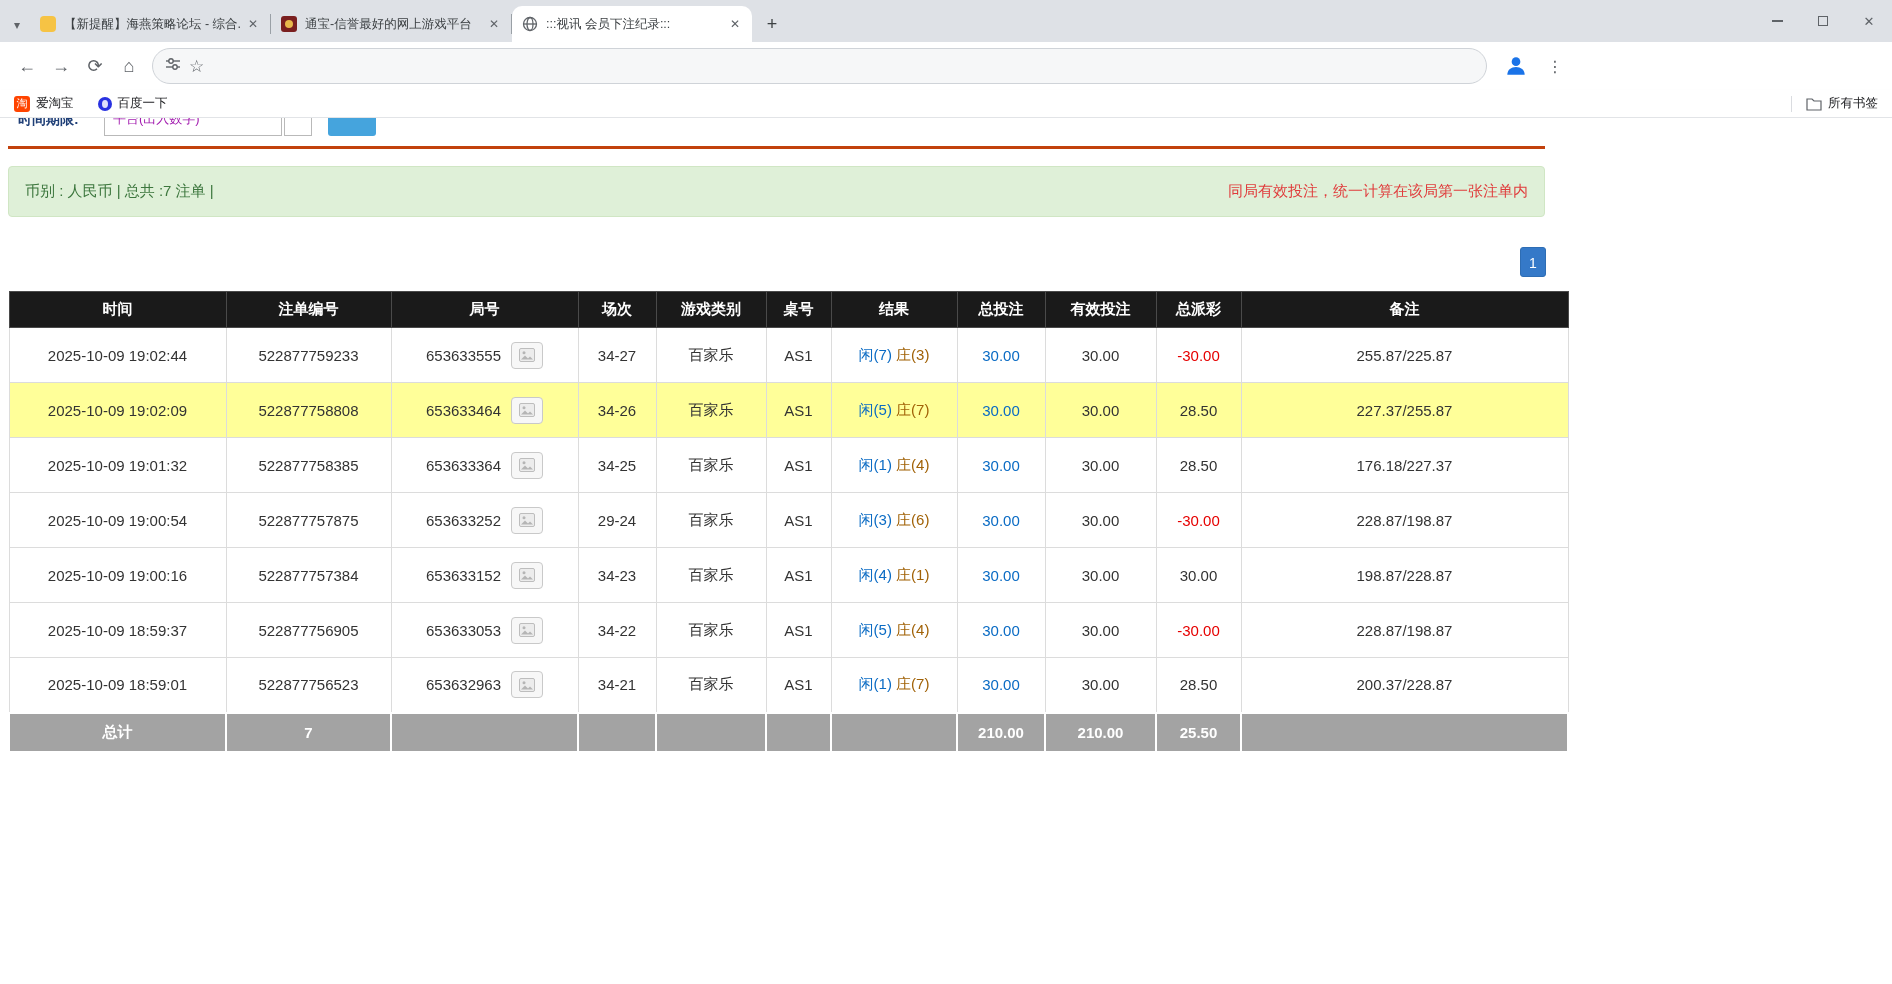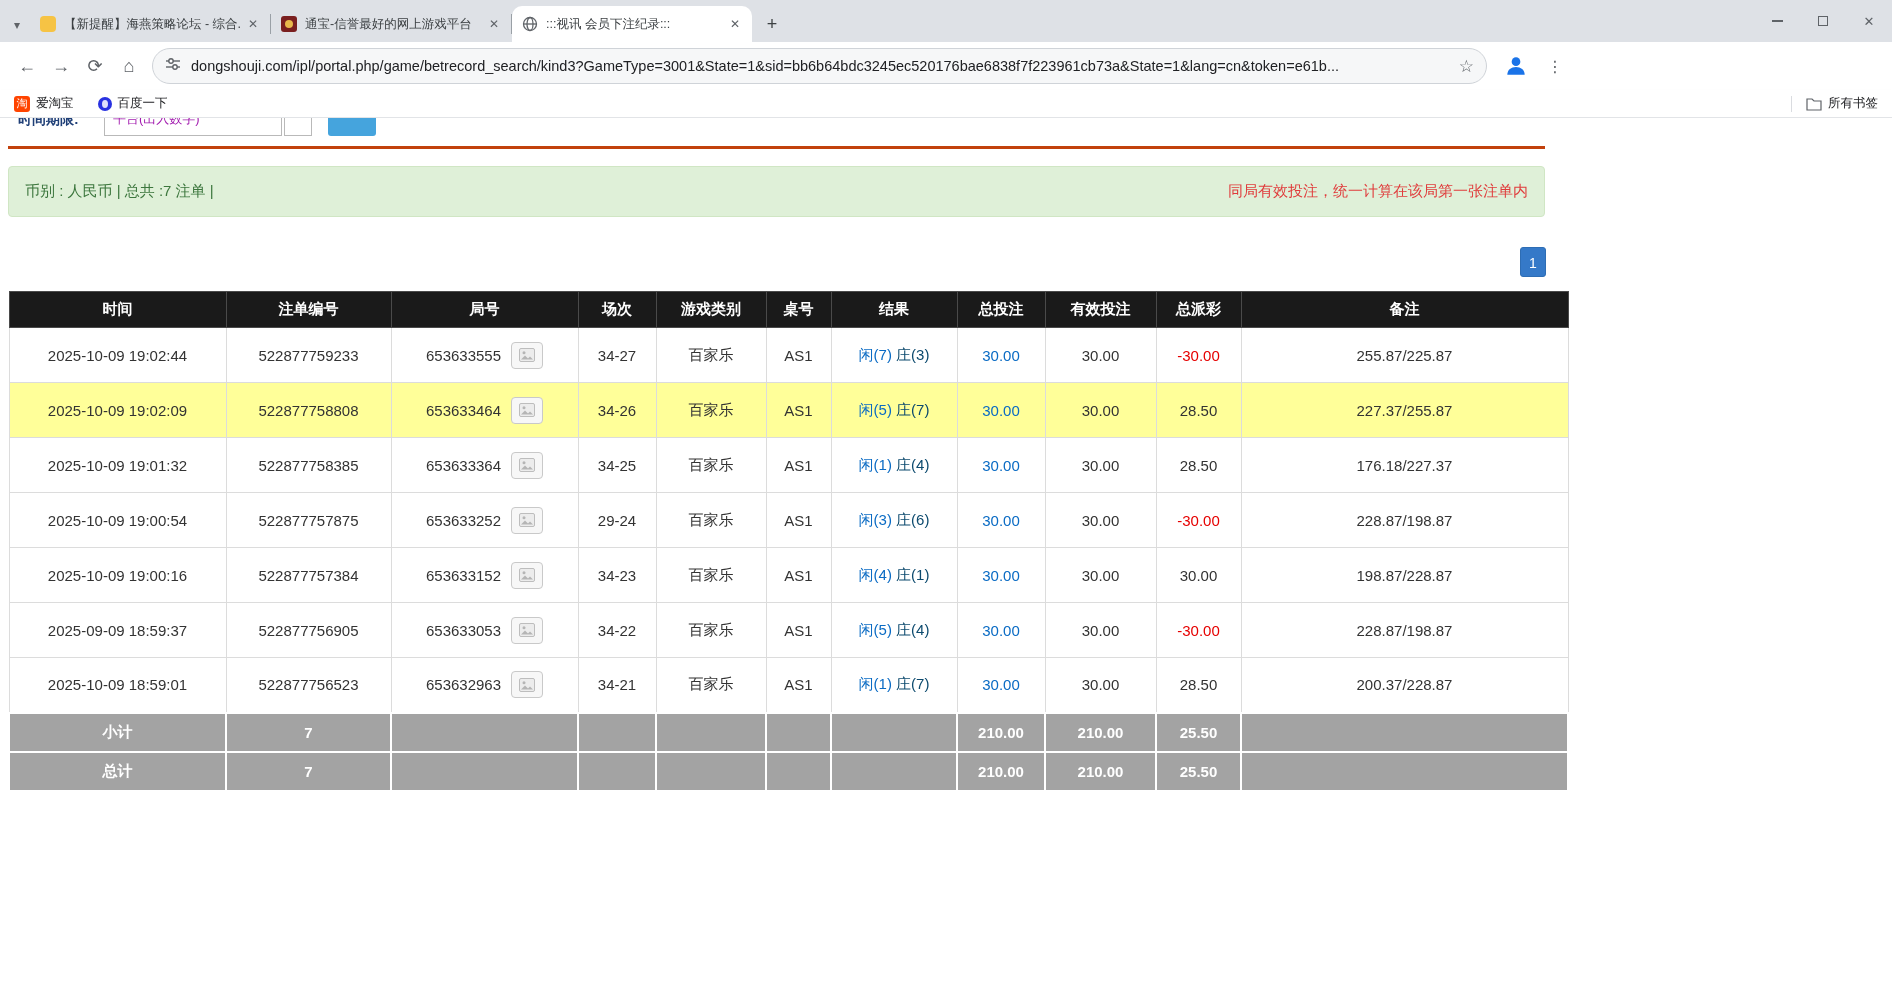--- a/index.html
+++ b/index.html
@@ -80,21 +80,21 @@
 
   table.bets { margin:14px 0 0 8px; width:1559px; border-collapse:collapse; table-layout:fixed; }
   table.bets th { background:#1a1a1a; color:#fff; font-size:15px; font-weight:bold; height:36px;
     border:1px solid #4a4a4a; text-align:center; }
   table.bets td { height:55px; text-align:center; font-size:15px; color:#333;
     border:1px solid #dcdcdc; background:#fff; }
   tr.hl td { background:#ffff99; }
   .blue { color:#0a6bc4; }
   .red { color:#e60000; }
   .xian { color:#0a6bc4; }
-  .zhuang { color:#0c4a6e; }
+  .zhuang { color:#a16207; }
   .round-wrap { display:inline-flex; align-items:center; gap:10px;justify-content:flex-end; }
   .replay-btn { width:32px; height:27px; border:1px solid #c9c9c9; border-radius:4px;
     background:#f7f7f7; display:inline-flex; align-items:center; justify-content:center; cursor:pointer; }
   tr.sumrow td { background:#a3a3a3; color:#fff; font-weight:bold; height:39px;
     border:2px solid #fff; font-size:15px; }
 </style>
 </head>
 <body>
 
 <div class="tabstrip">
@@ -151,21 +151,20 @@
     <span>
       <svg width="16" height="16" viewBox="0 0 16 16">
           <g stroke="#5f6368" stroke-width="1.4" fill="#fff">
             <line x1="1" y1="5" x2="15" y2="5"></line>
             <circle cx="6" cy="5" r="2.2"></circle>
             <line x1="1" y1="11" x2="15" y2="11"></line>
             <circle cx="10" cy="11" r="2.2"></circle>
           </g>
         </svg>
     </span>
-    <span class="urltext">dongshouji.com/ipl/portal.php/game/betrecord_search/kind3?GameType=3001&amp;State=1&amp;sid=bb6b64bdc3245ec520176bae6838f7f223961cb73a&amp;State=1&amp;lang=cn&amp;token=e61b...</span>
     <span class="star">☆</span>
   </div>
 
   <div class="avatar">
     <svg width="26" height="26" viewBox="0 0 24 24">
         <circle cx="12" cy="8" r="4" fill="#1a73e8"></circle>
         <path d="M4 20c0-4.4 3.6-7 8-7s8 2.6 8 7z" fill="#1a73e8"></path>
       </svg>
   </div>
   <div class="kebab">⋮</div>
@@ -343,21 +342,21 @@
           <td>34-23</td>
           <td>百家乐</td>
           <td>AS1</td>
           <td><span class="xian">闲(4)</span> <span class="zhuang">庄(1)</span></td>
           <td><span class="blue">30.00</span></td>
           <td>30.00</td>
           <td><span class="">30.00</span></td>
           <td>198.87/228.87</td>
         </tr>
         <tr>
-          <td>2025-09-09 18:59:37</td>
+          <td>2025-10-09 18:59:37</td>
           <td>522877756905</td>
           <td><span class="round-wrap">
               <span>653633053</span>
               <span class="replay-btn">
                 <svg width="16" height="14" viewBox="0 0 16 14">
                   <rect x="0.5" y="0.5" width="15" height="13" rx="1.5" fill="#ececec" stroke="#bdbdbd"></rect>
                   <circle cx="5" cy="4.8" r="1.5" fill="#b5b5b5"></circle>
                   <path d="M2 11.5l4-4 3 3 2-2 3 3z" fill="#b5b5b5"></path>
                 </svg>
               </span>
@@ -389,41 +388,28 @@
           <td>AS1</td>
           <td><span class="xian">闲(1)</span> <span class="zhuang">庄(7)</span></td>
           <td><span class="blue">30.00</span></td>
           <td>30.00</td>
           <td><span class="">28.50</span></td>
           <td>200.37/228.87</td>
         </tr>
       </tbody>
     <tfoot id="bet-foot">
         <tr class="sumrow">
-          <td>小计</td>
+          <td>总计</td>
           <td>7</td>
           <td></td>
           <td></td>
           <td></td>
           <td></td>
           <td></td>
           <td>210.00</td>
           <td>210.00</td>
           <td>25.50</td>
           <td></td>
         </tr>
-        <tr class="sumrow">
-          <td>总计</td>
-          <td>7</td>
-          <td></td>
-          <td></td>
-          <td></td>
-          <td></td>
-          <td></td>
-          <td>210.00</td>
-          <td>210.00</td>
-          <td>25.50</td>
-          <td></td>
-        </tr>
       </tfoot>
   </table>
 
 </div>
 
 </body></html>

